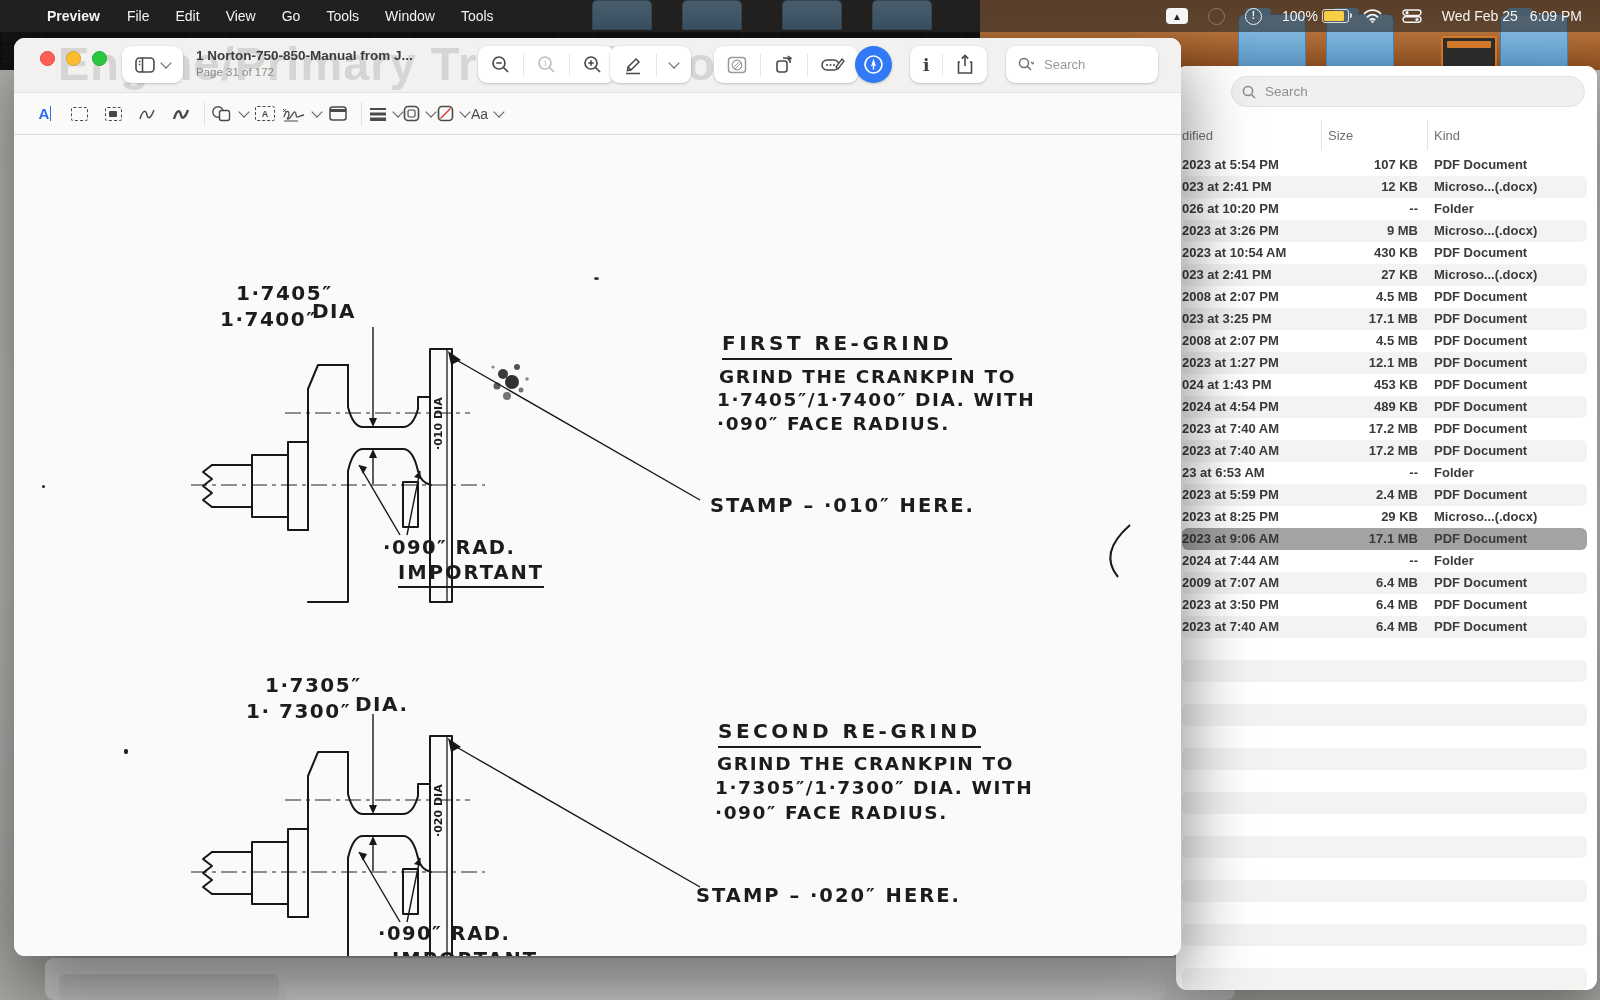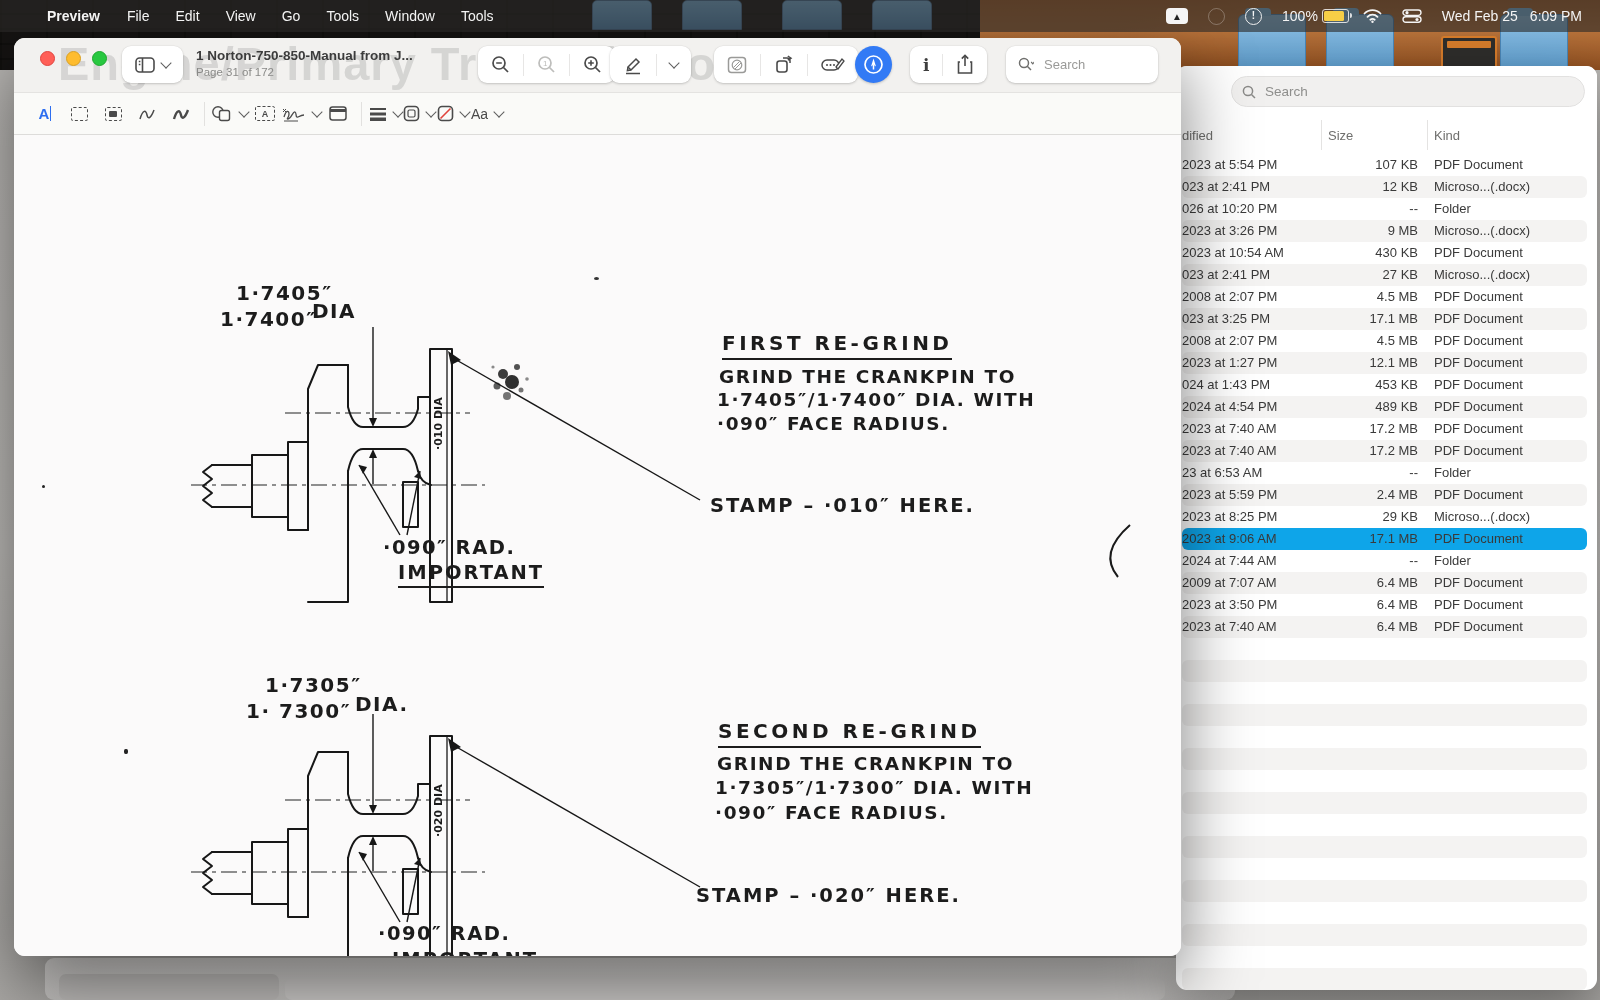--- a/index.html
+++ b/index.html
@@ -85,24 +85,24 @@
   .artifact{position:absolute;z-index:1;}
   
   #fd-toolbar{position:absolute;left:0;top:0;right:0;height:52px;background:#fff;}
   #fd-search{position:absolute;left:55px;top:10px;width:354px;height:31px;background:#f1f0ef;border:1px solid #e2e1e0;
      border-radius:16px;display:flex;align-items:center;padding:0 10px;box-sizing:border-box;}
   #fd-search input{border:none;outline:none;background:transparent;font-size:13.5px;color:#444;margin-left:7px;width:250px;font-family:"Liberation Sans",sans-serif;}
   #fd-search input::placeholder{color:#8e8e8c;}
   #fd-header{position:absolute;left:0;top:52px;right:0;height:36px;background:#fff;font-size:13px;color:#6f6f6d;}
   #fd-header .hl{position:absolute;top:10px;}
   #fd-header .vline{position:absolute;top:2px;width:1px;height:30px;background:#e4e3e2;}
-  #fd-rows{position:absolute;left:0;top:88px;right:0;bottom:0;}
+  #fd-rows{position:absolute;left:0;top:88px;right:0;bottom:0;font-weight:bold;}
   .f-row{position:absolute;left:6px;right:10px;height:22px;border-radius:6px;font-size:13px;color:#3a3a3a;}
   .f-row.alt{background:#f4f3f2;}
-  .f-row.sel{background:#0ea5e9;}
+  .f-row.sel{background:#a3a3a3;}
   .f-m{position:absolute;left:0px;top:0;line-height:22px;white-space:nowrap;}
   .f-s{position:absolute;left:80px;width:156px;top:0;line-height:22px;text-align:right;}
   .f-k{position:absolute;left:252px;top:0;line-height:22px;white-space:nowrap;}
 </style>
 </head>
 <body>
 
 <svg width="0" height="0" style="position:absolute">
   <defs>
     <symbol id="crank" viewBox="0 0 560 300">

